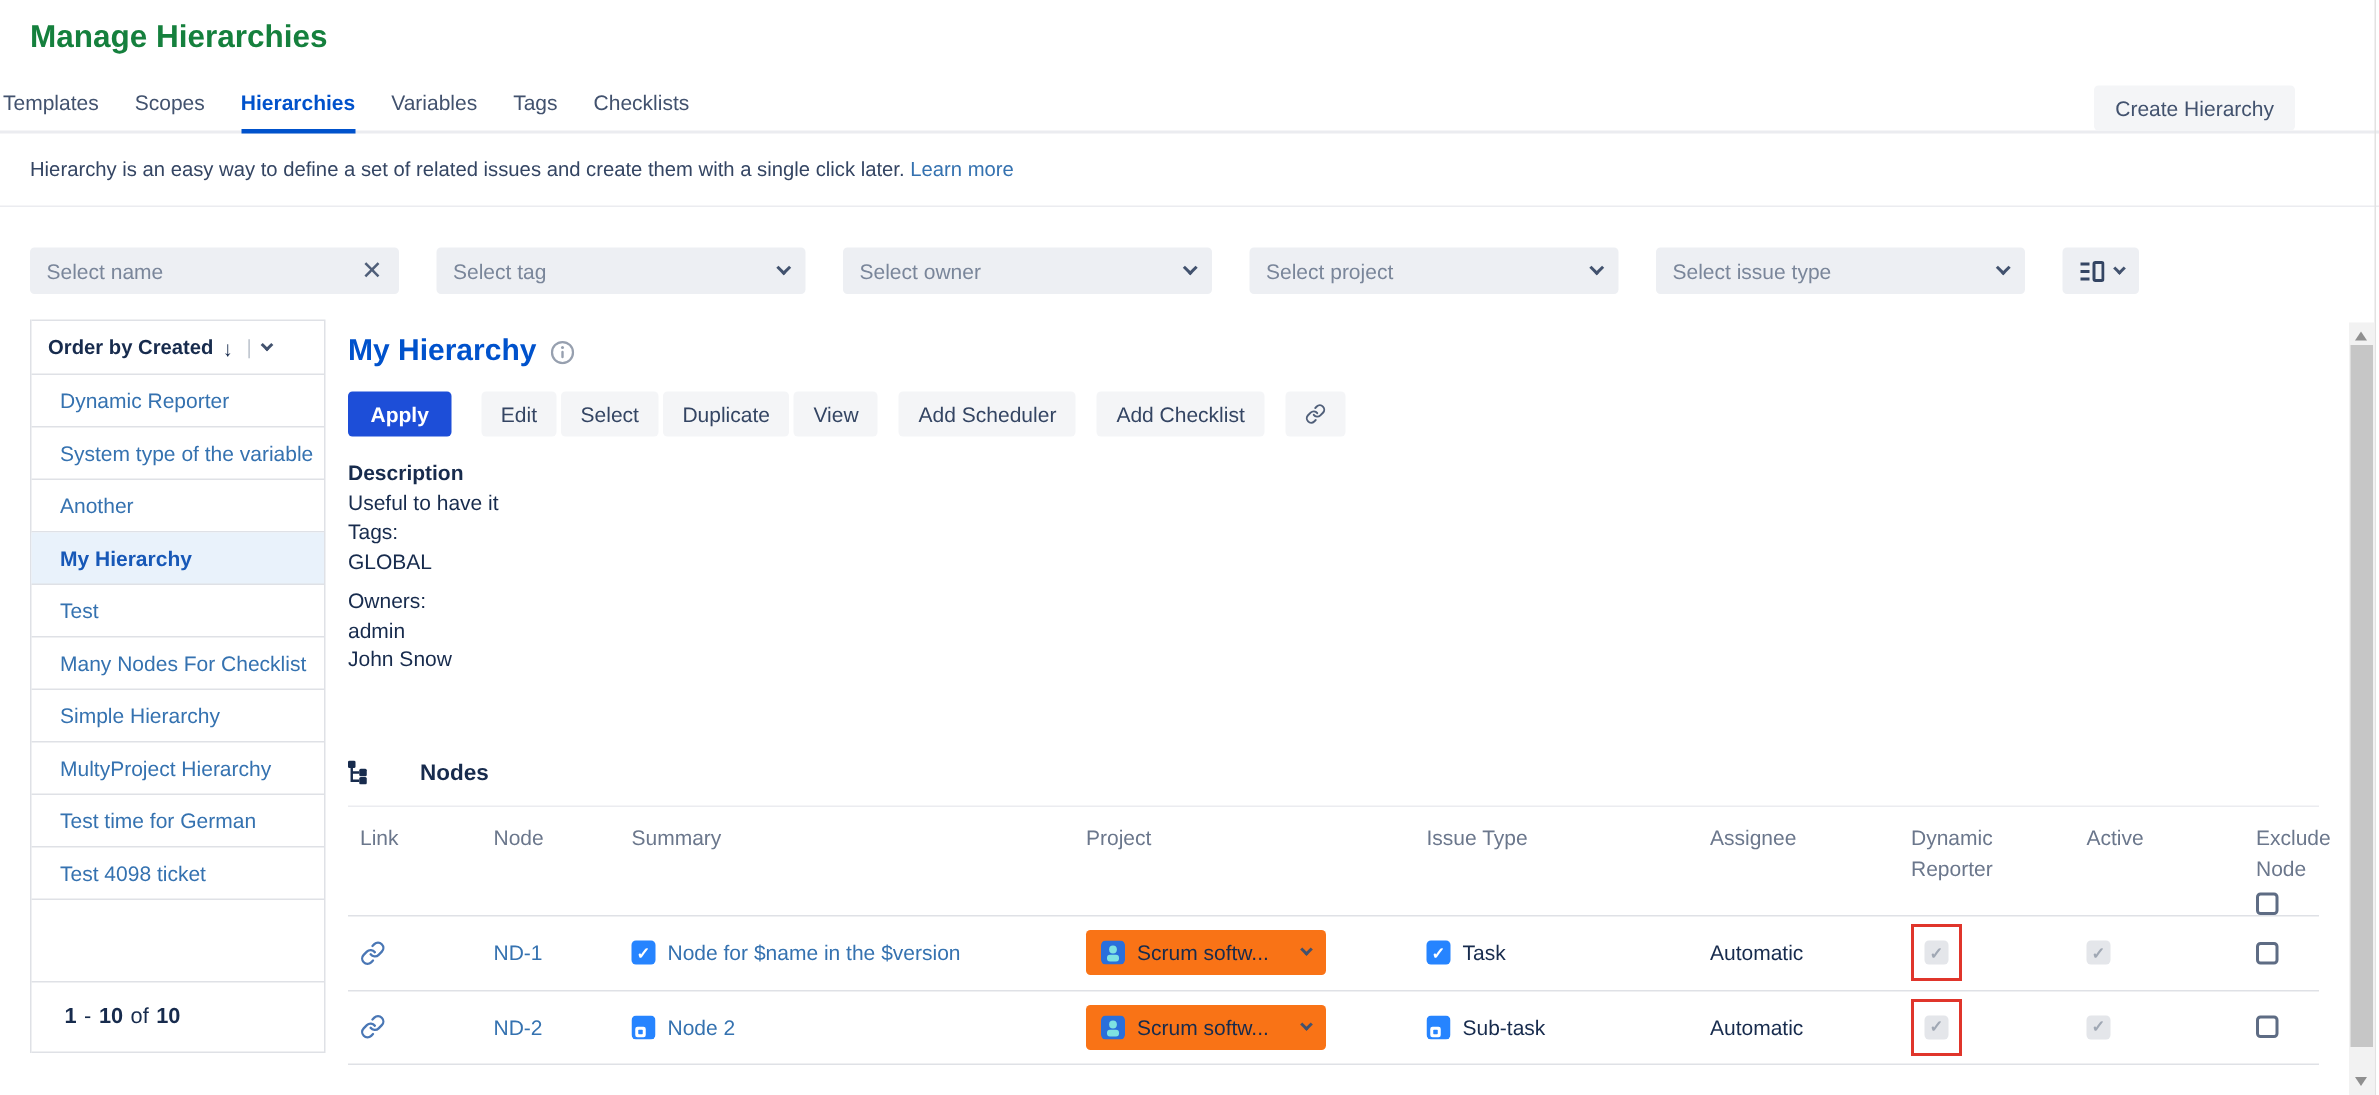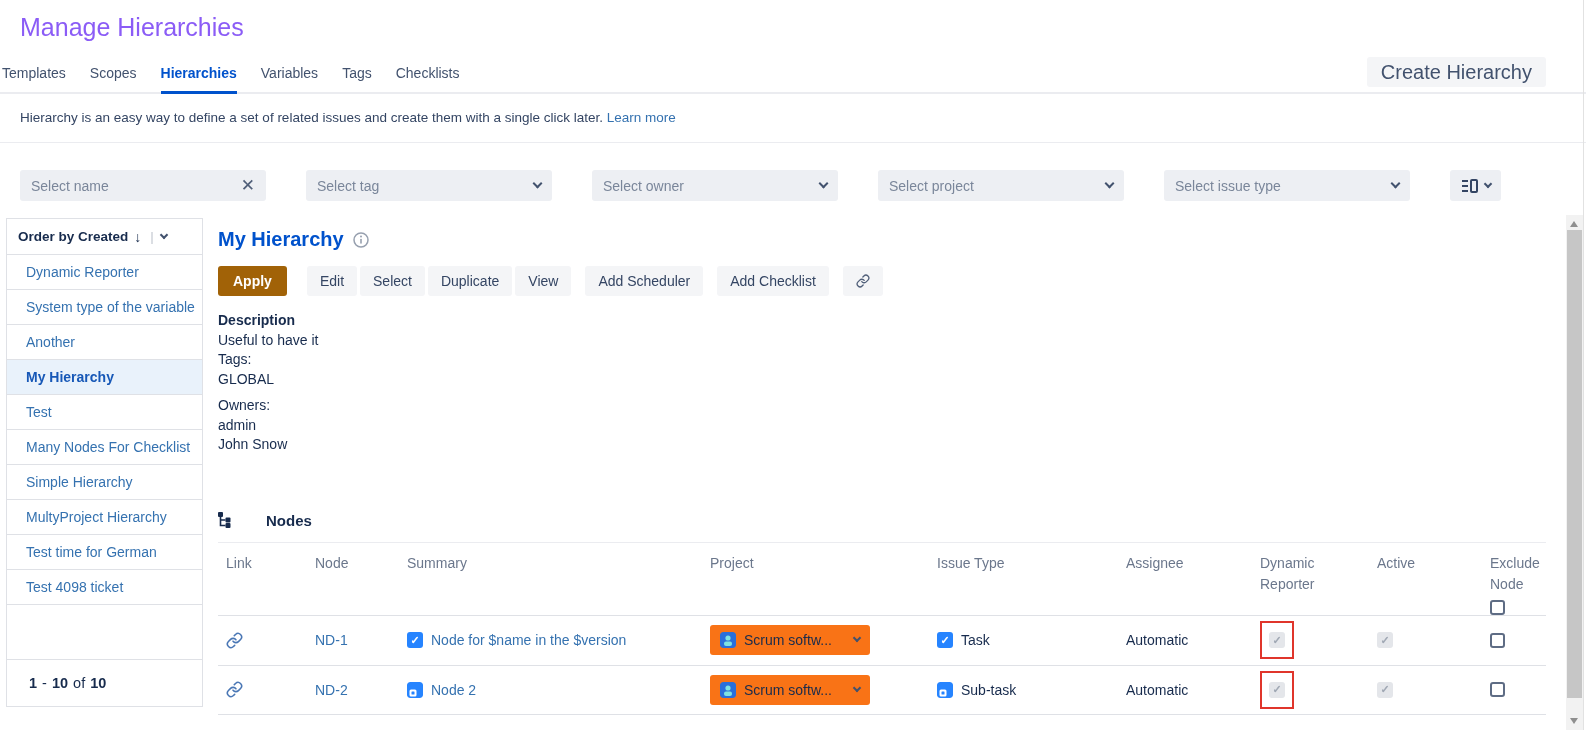--- a/index.html
+++ b/index.html
@@ -6,53 +6,53 @@
   html,body { background:#fff; }
   .app {
     position: relative;
     width: 1586px; height: 730px;
     background: #fff;
     font-family: "Liberation Sans", sans-serif;
     color: #172B4D;
     overflow: hidden;
   }
   
-  .page-title { margin: 13px 0 0 20px; font-size: 25px; font-weight: 400; color:#8b5cf6; }
+  .page-title { margin: 13px 0 0 20px; font-size: 21px; font-weight: 700; color:#15803d; }
   .tabs-wrap { margin-top: 23px; border-bottom: 2px solid #EBECF0; padding-left: 2px; }
   .tabs { display: flex; gap: 24px; }
   .tab { font-size: 14px; color:#42526E; padding-bottom: 10px; cursor: pointer; }
   .tab.active { color:#0052CC; font-weight: 700; border-bottom: 3px solid #0052CC; margin-bottom: -2px; }
   .create-btn {
-    position: absolute; top: 57px; right: 40px;
+    position: absolute; top: 57px; right: 56px;
     height: 30px; padding: 0 14px; background:#F4F5F7; border:none; border-radius:3px;
-    font-family: inherit; font-size: 20px; color:#42526E; cursor:pointer;
+    font-family: inherit; font-size: 14px; color:#42526E; cursor:pointer;
   }
   
   .intro { padding: 16px 0 17px 20px; font-size: 13.5px; color:#344563; border-bottom: 1px solid #EBECF0; }
   .intro a { color:#3572B0; text-decoration: none; cursor:pointer; }
   
-  .filters { display:flex; gap: 40px; padding: 27px 0 0 20px; }
+  .filters { display:flex; gap: 25px; padding: 27px 0 0 20px; }
   .filter {
     width: 246px; height: 31px; background:#EDEFF3; border-radius: 3px;
     display:flex; align-items:center; padding: 0 11px; font-size:14px; color:#7A869A; cursor:pointer;
   }
   .filter input {
     flex:1; border:none; background:transparent; outline:none; font-family:inherit;
     font-size:14px; color:#42526E; min-width:0;
   }
   .filter input::placeholder { color:#7A869A; }
   .filter .spacer { flex:1; }
   .clear-x { color:#505F79; font-size:17px; line-height:1; cursor:pointer; }
   .chev { width:7px; height:7px; border-right:2px solid #42526E; border-bottom:2px solid #42526E;
           transform: rotate(45deg); margin-top:-4px; flex:none; }
   .chev.sm { width:6px; height:6px; }
   .view-btn { width:51px; height:31px; background:#EDEFF3; border:none; border-radius:3px;
               display:flex; align-items:center; justify-content:center; gap:7px; cursor:pointer; }
   
-  .content { display:flex; align-items:flex-start; margin-top: 17px; padding-left: 6px; }
+  .content { display:flex; align-items:flex-start; margin-top: 17px; padding-left: 20px; }
   
   .sidebar { width: 197px; flex:none; border-left:1px solid #DFE1E6; border-right:1px solid #DFE1E6; }
   .sb-head { height: 37px; border-top:1px solid #DFE1E6; border-bottom:1px solid #DFE1E6;
              display:flex; align-items:center; padding-left: 11px; font-size:13.5px; font-weight:700; color:#172B4D; }
   .sb-head .arrow { margin-left: 6px; font-size: 14px; }
   .sb-head .sep { color:#C1C7D0; margin: 0 7px 0 9px; font-weight:400; }
   .sb-item { height: 35px; line-height: 35px; padding-left: 19px; border-bottom: 1px solid #DFE1E6;
              font-size: 14px; color:#3572B0; cursor:pointer; white-space:nowrap; }
   .sb-item.selected { background:#E9F2FB; color:#1758B7; font-weight:700; }
   .sb-spacer { height: 55px; border-bottom:1px solid #DFE1E6; }
@@ -60,21 +60,21 @@
                    padding-left: 22px; gap: 5px; font-size: 14.5px; color:#172B4D; }
   .sb-pagination .b { font-weight: 700; }
   
   .main { flex: 1; padding: 10px 40px 0 15px; min-width: 0; }
   .detail-title { display:flex; align-items:center; gap: 9px; }
   .detail-title h2 { font-size: 20px; font-weight: 700; color:#0052CC; }
   .info-icon { width: 16px; height: 16px; flex:none; cursor:pointer; }
   .toolbar { display:flex; align-items:center; margin-top: 15px; }
   .btn { height: 30px; padding: 0 13px; background:#F4F5F7; border:none; border-radius:3px;
          font-family:inherit; font-size:14px; color:#344563; cursor:pointer; }
-  .btn.primary { background:#a16207; color:#fff; font-weight:600; padding:0 15px; }
+  .btn.primary { background:#1d4ed8; color:#fff; font-weight:600; padding:0 15px; }
   .btn-group { display:flex; gap:3px; margin-left: 20px; }
   .btn.sched { margin-left: 14px; text-align: center; }
   .btn.chk { margin-left: 14px; }
   .btn.iconbtn { margin-left: 14px; width: 40px; display:flex; align-items:center; justify-content:center; }
   .desc { margin-top: 15px; font-size: 14px; line-height: 19.5px; color:#172B4D; }
   .desc .lbl { font-weight: 700; }
   .desc .owners-lbl { margin-top: 7px; }
   
   .nodes-head { margin-top: 57px; display:flex; align-items:center; gap: 5px; }
   .nodes-head h3 { font-size: 15px; font-weight: 700; color:#172B4D;margin-left:29px; }

